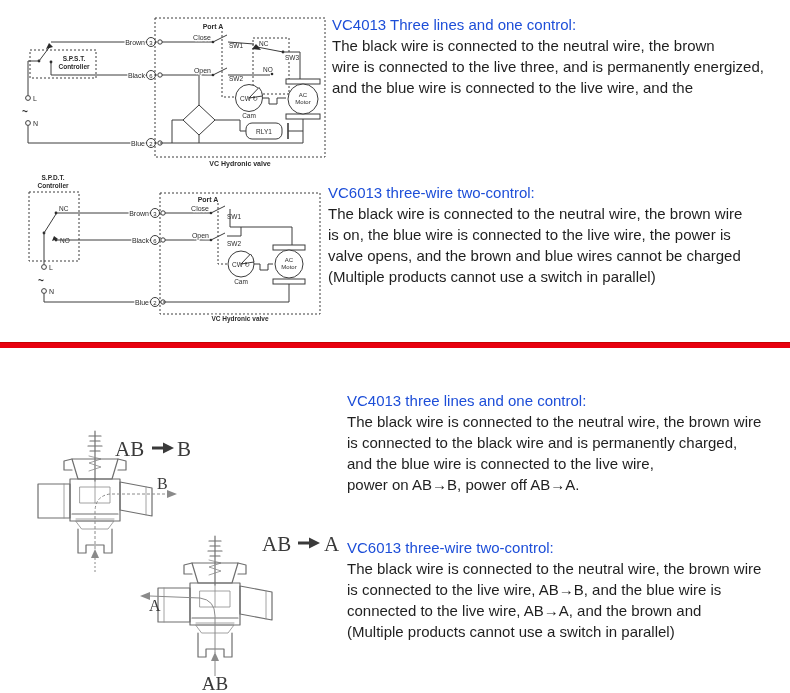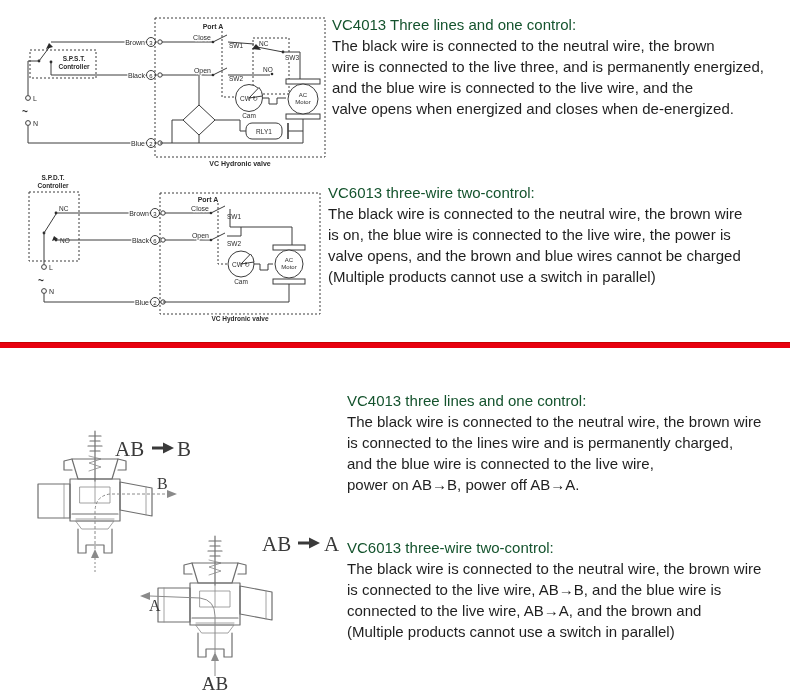--- a/index.html
+++ b/index.html
@@ -1,21 +1,21 @@
 <!DOCTYPE html>
 <html><head>
 <meta charset="utf-8">
 <style>
   html,body{margin:0;padding:0;background:#fff;}
   .stage{position:relative;width:790px;height:693px;background:#ffffff;overflow:hidden;
          font-family:"Liberation Sans",sans-serif;}
   .abs{position:absolute;}
   
   .tblock{line-height:21px;font-size:15px;color:#1f1f1f;}
-  .tblock .red{color:#14532d;}
+  .tblock .red{color:#1d4ed8;}
   .tblock div{white-space:nowrap;}
   
   .divider{left:0;top:342px;width:790px;height:5px;background:#e8000f;border-top:1px solid #c50000;}
   
   svg text{font-family:"Liberation Sans",sans-serif;fill:#2b2b2b;}
   .t7{font-size:7px;} .t65{font-size:6.5px;} .t6{font-size:6px;} .t10{font-size:10px;}
   .b{font-weight:bold;}
   .mid{text-anchor:middle;} .end{text-anchor:end;}
   .halo{stroke:#ffffff;stroke-width:2.4px;paint-order:stroke;}
   .wire{stroke:#3d3d3d;fill:none;stroke-width:1;}
@@ -140,21 +140,20 @@
       </g>
       <text class="t7 b mid halo" x="240" y="166">VC Hydronic valve</text>
     </g>
   </svg>
 
   <div class="abs tblock" style="left:332px;top:14px;width:456px;">
     <div class="red">VC4013 Three lines and one control:</div>
     <div>The black wire is connected to the neutral wire, the brown</div>
     <div>wire is connected to the live three, and is permanently energized,</div>
     <div>and the blue wire is connected to the live wire, and the</div>
-    <div>valve opens when energized and closes when de-energized.</div>
   </div>
 
   <svg class="abs" style="left:10px;top:172px;" width="320" height="152" viewBox="10 172 320 152">
     <g>
       <text class="t65 b mid halo" x="53" y="180">S.P.D.T.</text>
       <text class="t65 b mid halo" x="53" y="188">Controller</text>
       <rect class="wire dotted" x="29" y="192" width="50" height="69"></rect>
       <circle class="dot" cx="56" cy="213" r="1.4"></circle>
       <text class="t65 halo" x="59" y="211">NC</text>
       <circle class="dot" cx="56" cy="240" r="1.4"></circle>
@@ -268,21 +267,21 @@
       <polygon class="grayfill" points="167,490 177,494 167,498"></polygon>
       <text class="serif s16" x="157" y="489">B</text>
       <line class="flow" x1="95" y1="572" x2="95" y2="558" stroke-dasharray="2 2"></line>
       <polygon class="grayfill" points="91,558 95,549 99,558"></polygon>
     </g>
   </svg>
 
   <div class="abs tblock" style="left:347px;top:390px;width:441px;">
     <div class="red">VC4013 three lines and one control:</div>
     <div>The black wire is connected to the neutral wire, the brown wire</div>
-    <div>is connected to the lines wire and is permanently charged,</div>
+    <div>is connected to the black wire and is permanently charged,</div>
     <div>and the blue wire is connected to the live wire,</div>
     <div>power on AB→B, power off AB→A.</div>
   </div>
 
   <svg class="abs" style="left:130px;top:523px;" width="210" height="168" viewBox="130 523 210 168">
     <g>
       <text class="serif s21" x="262" y="551">AB</text>
       <line x1="298" y1="543" x2="310" y2="543" stroke="#3a3a3a" stroke-width="3"></line>
       <polygon class="arrowfill" points="309,537.5 320,543 309,548.5"></polygon>
       <text class="serif s21" x="324" y="551">A</text>

